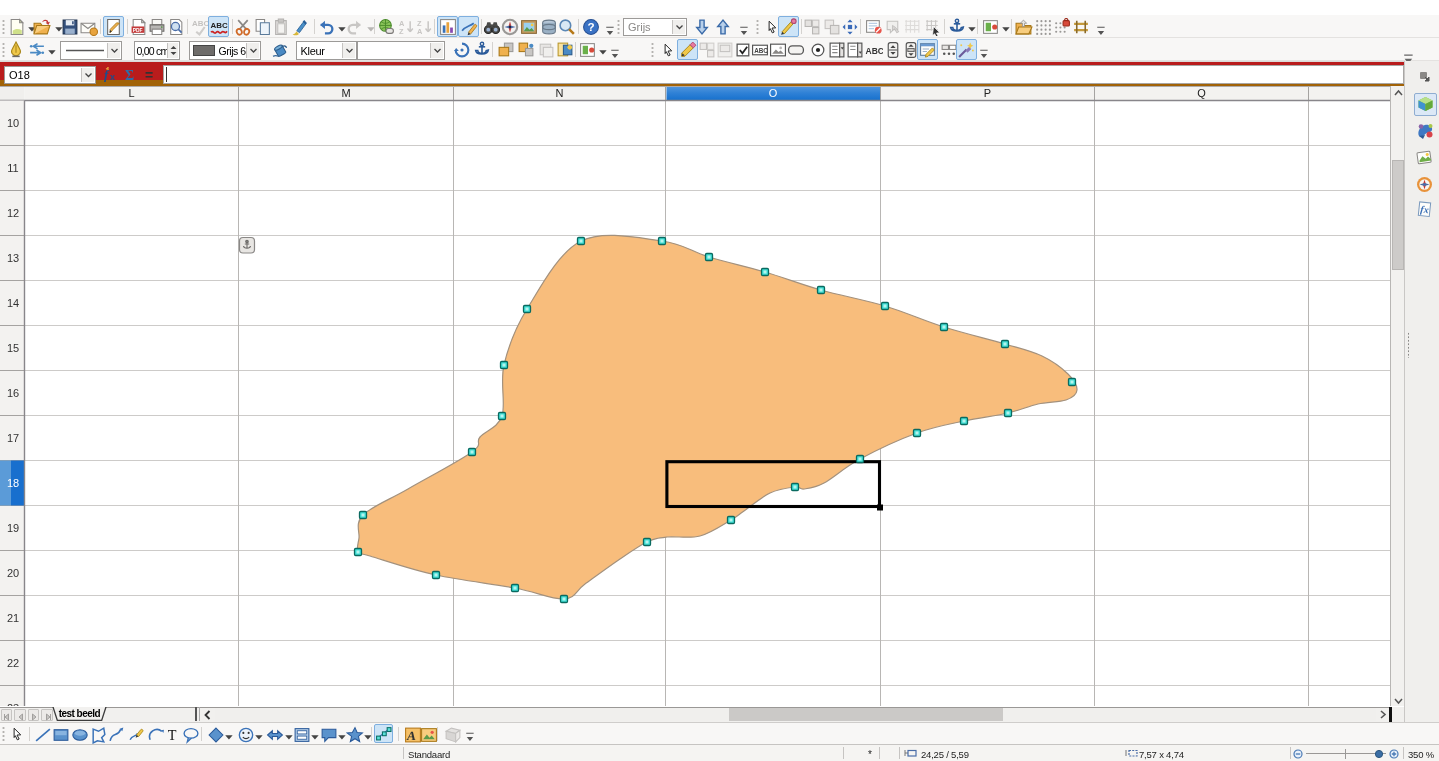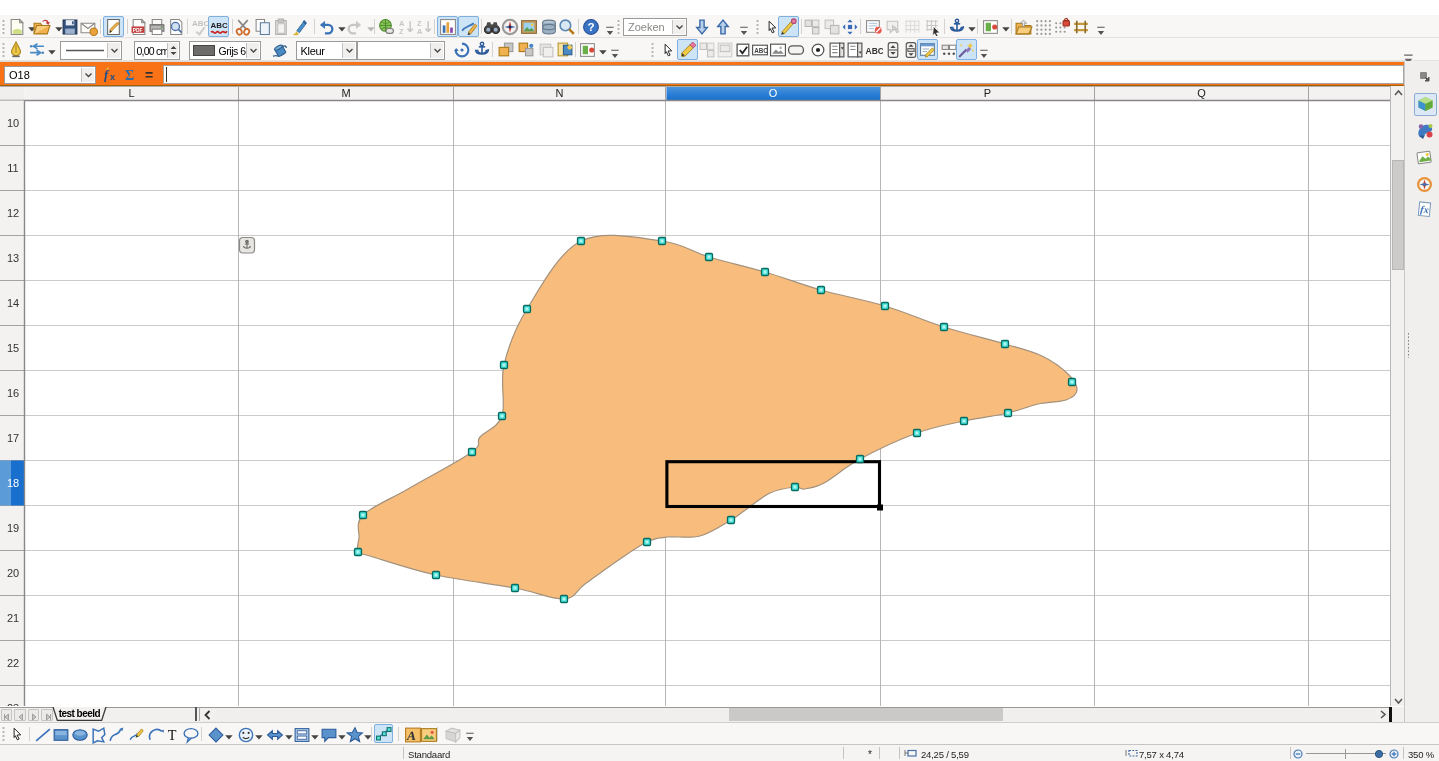--- a/index.html
+++ b/index.html
@@ -2,21 +2,21 @@
 <html><head><meta charset="utf-8"><title>calc</title><style>
 *{margin:0;padding:0;box-sizing:border-box}
 html,body{width:1439px;height:761px;overflow:hidden}
 #app{position:absolute;left:0;top:0;width:1439px;height:761px;background:#fff;
  font-family:"Liberation Sans",sans-serif;font-size:11px;color:#000}
 .abs{position:absolute}
 #menubar{left:0;top:0;width:1439px;height:15px;background:#f7f6f5}
 #menubar span{position:absolute;top:1.5px;font-size:10.5px;color:#111;letter-spacing:-0.4px}
 #tb1{left:0;top:0;width:1439px;height:38px}
 #tb2{left:0;top:0;width:1439px;height:61px}
-#fbar{left:0;top:61px;width:1439px;height:25px;background:#f97316;border-top:1px solid #dcdad8;border-bottom:1px solid #a16207}
+#fbar{left:0;top:61px;width:1439px;height:25px;background:#b91c1c;border-top:1px solid #dcdad8;border-bottom:6px solid #a16207}
 .ic{position:absolute;width:18px;height:18px}
 .hl{position:absolute;width:21px;height:21px;background:#cde4f7;border:1px solid #7eafdf;border-radius:2px}
 .sep1{position:absolute;top:19px;width:1px;height:15px;background:#d4d2cf}
 .sep2{position:absolute;top:42px;width:1px;height:15px;background:#d4d2cf}
 .grip{position:absolute;width:3px;height:16px;background-image:radial-gradient(circle,#b4b2af 1px,transparent 1.2px);background-size:3px 4px}
 .cb{position:absolute;background:#fff;border:1px solid #9c9a98}
 .cbbtn{position:absolute;right:1px;top:1px;bottom:1px;background:#f0efed;border-left:1px solid #c4c2c0;color:#444}
 #sheet{left:0;top:86px;width:1391px;height:620px;background:#fff;overflow:hidden}
 #tabbar{left:0;top:707px;width:1404px;height:15px;background:#f1f0ee}
 #drawbar{left:0;top:722px;width:1439px;height:22px;background:#f8f7f6;border-top:1px solid #cfcdcb}
@@ -194,21 +194,21 @@
 <div class="sep1" style="left:578px"></div>
 <svg class="ic" style="left:582px;top:18px" viewBox="0 0 17 17">
         <circle cx="8.5" cy="8.5" r="7" fill="#3a72c4" stroke="#2a5294"></circle>
         <text x="5.2" y="12.5" font-size="11" font-weight="bold" fill="#fff" font-family="Liberation Sans,sans-serif">?</text>
       </svg>
 <svg class="ic" style="left:602px;top:24px" viewBox="0 0 17 17">
         <path d="M4 3h7M5.5 7l2 2.5L9.5 7z" fill="#555" stroke="#555" stroke-width="1"></path>
       </svg>
 <div class="grip" style="left:617px;top:19px"></div>
 <div class="cb" style="left:623px;top:17.5px;width:64px;height:18px">
-        <span style="position:absolute;left:4px;top:2.5px;color:#8a8886;font-size:11px">Zoeken</span>
+        <span style="position:absolute;left:4px;top:2.5px;color:#8a8886;font-size:11px">Grijs</span>
         <span class="cbbtn" style="width:13px"><svg width="13" height="14" viewBox="0 0 13 14">
             <path d="M3.5 5.5l3 3 3-3" fill="none" stroke="#444" stroke-width="1.3"></path>
           </svg></span>
       </div>
 <svg class="ic" style="left:693px;top:18px" viewBox="0 0 17 17">
         <path d="M6.5 2h4v7h3L8.5 15 3.5 9h3z" fill="#b8d0ea" stroke="#3a6aa8" stroke-width="1.3"></path>
       </svg>
 <svg class="ic" style="left:714px;top:18px" viewBox="0 0 17 17">
         <path d="M6.5 15h4V8h3L8.5 2 3.5 8h3z" fill="#b8d0ea" stroke="#3a6aa8" stroke-width="1.3"></path>
       </svg>

